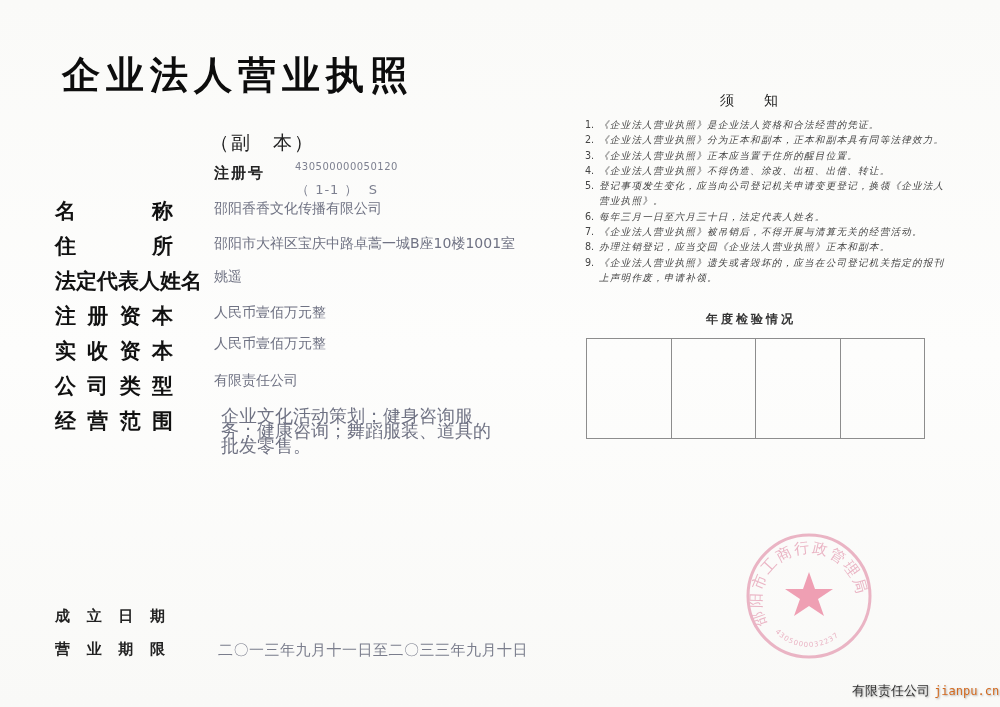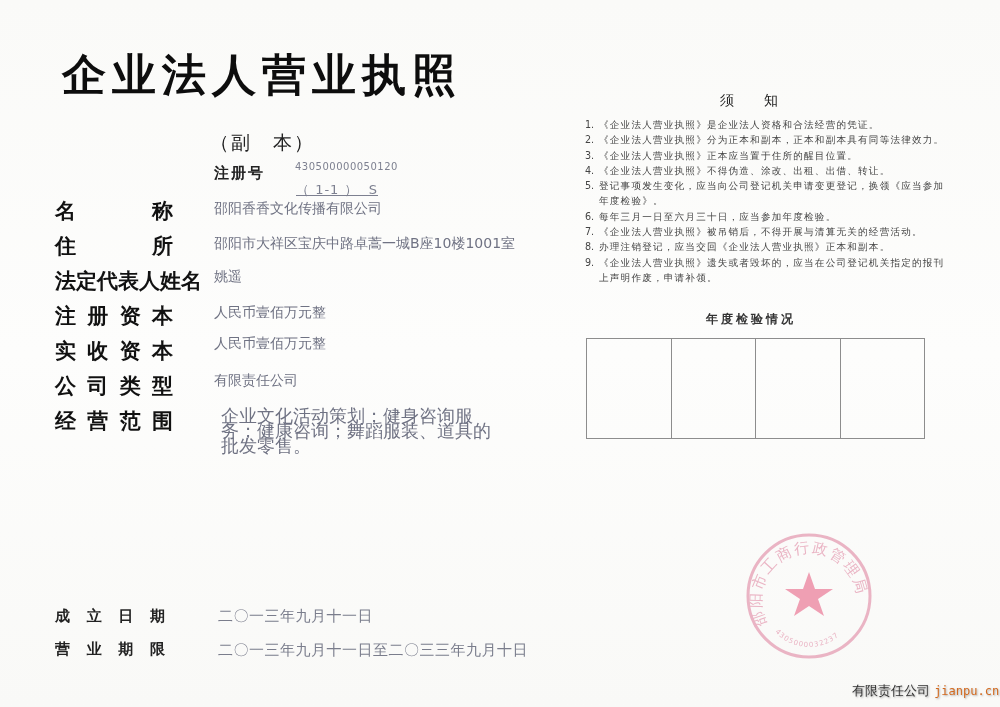--- a/index.html
+++ b/index.html
@@ -5,50 +5,50 @@
     html, body { margin: 0; padding: 0; }
     body {
       width: 1000px; height: 707px; position: relative; overflow: hidden;
       background: #fbfbfa;
       font-family: "DejaVu Sans", "Liberation Sans", sans-serif;
       color: #111;
     }
     .page { position: absolute; inset: 0; background: linear-gradient(180deg,#fafaf8 0%,#fdfdfc 50%,#f9f9f7 100%); }
     .title {
       position: absolute; left: 62px; top: 45px;
-      font-size: 44px; font-weight: bold; letter-spacing: 6px; color: #0d0d0d;
+      font-size: 38px; font-weight: bold; letter-spacing: 6px; color: #0d0d0d;
       line-height: 60px; white-space: nowrap;
     }
     .copy-label {
       position: absolute; left: 210px; top: 130px; font-size: 19px; color: #222;
       letter-spacing: 2px; white-space: nowrap;
     }
     .reg-label { position: absolute; left: 214px; top: 164px; font-size: 15px; font-weight: bold; color: #222; letter-spacing: 2px; }
     .reg-num { position: absolute; left: 295px; top: 161px; font-size: 10px; color: #7d8090; letter-spacing: 0.5px; }
-    .reg-sub { position: absolute; left: 296px; top: 181px; font-size: 13px; color: #7d8090; letter-spacing: 1px; white-space: pre; text-decoration: underline; }
+    .reg-sub { position: absolute; left: 296px; top: 181px; font-size: 13px; color: #7d8090; letter-spacing: 1px; white-space: pre; }
 
     .field-label {
       position: absolute; left: 55px; width: 118px; font-size: 21px; font-weight: bold; color: #111;
       display: flex; justify-content: space-between; white-space: nowrap;
     }
     .field-label span { display: inline-block; }
     .field-value { position: absolute; left: 214px; font-size: 14px; color: #6f7283; white-space: nowrap; }
     .scope-value { position: absolute; left: 221px; top: 408px; width: 280px; font-size: 18px; line-height: 15px; color: #6f7283; }
 
     .bottom-label {
       position: absolute; left: 55px; width: 110px; font-size: 15px; font-weight: bold; color: #222;
       display: flex; justify-content: space-between;
     }
     .bottom-value { position: absolute; left: 218px; font-size: 15px; color: #7a7d8c; letter-spacing: 0.5px; white-space: nowrap; }
 
     .notice-title { position: absolute; left: 720px; top: 92px; font-size: 14px; color: #222; letter-spacing: 30px; white-space: nowrap; }
     .notice-list { position: absolute; left: 585px; top: 117px; width: 360px; font-size: 9.6px; line-height: 15.3px; color: #444; list-style: none; margin: 0; padding: 0; }
     .notice-list li { display: flex; }
     .notice-list .num { width: 14px; flex: none; }
-    .notice-list .txt { flex: 1; letter-spacing: 1.2px; }
+    .notice-list .txt { flex: 1; letter-spacing: 1.2px; font-style: italic; }
 
     .annual-title { position: absolute; left: 706px; top: 311px; font-size: 12px; font-weight: bold; color: #333; letter-spacing: 3px; white-space: nowrap; }
     .annual-table { position: absolute; left: 586px; top: 338px; width: 339px; height: 101px; border: 1px solid #8d8d8d; display: flex; box-sizing: border-box; }
     .annual-cell { flex: 1; border-right: 1px solid #8d8d8d; }
     .annual-cell:last-child { border-right: none; }
 
     .stamp { position: absolute; left: 745px; top: 532px; width: 128px; height: 128px; }
     .issue-date { position: absolute; left: 714px; top: 610px; font-size: 15px; color: #222; white-space: nowrap; }
     .issue-date .zero { color: #777; }
 
@@ -115,21 +115,20 @@
     <span>围</span>
   </div>
   <div class="scope-value">企业文化活动策划；健身咨询服务；健康咨询；舞蹈服装、道具的批发零售。</div>
 
   <div class="bottom-label" style="top:607px;">
     <span>成</span>
     <span>立</span>
     <span>日</span>
     <span>期</span>
   </div>
-  <div class="bottom-value" style="top:607px;">二〇一三年九月十一日</div>
 
   <div class="bottom-label" style="top:640px;">
     <span>营</span>
     <span>业</span>
     <span>期</span>
     <span>限</span>
   </div>
   <div class="bottom-value" style="top:641px;">二〇一三年九月十一日至二〇三三年九月十日</div>
 
   <div class="notice-title">须知</div>
@@ -145,25 +144,25 @@
     <li>
         <span class="num">3.</span>
         <span class="txt">《企业法人营业执照》正本应当置于住所的醒目位置。</span>
       </li>
     <li>
         <span class="num">4.</span>
         <span class="txt">《企业法人营业执照》不得伪造、涂改、出租、出借、转让。</span>
       </li>
     <li>
         <span class="num">5.</span>
-        <span class="txt">登记事项发生变化，应当向公司登记机关申请变更登记，换领《应当参加年度检验》。</span>
+        <span class="txt">登记事项发生变化，应当向公司登记机关申请变更登记，换领《企业法人营业执照》。</span>
       </li>
     <li>
         <span class="num">6.</span>
-        <span class="txt">每年三月一日至六月三十日，应当参加年度检验。</span>
+        <span class="txt">每年三月一日至六月三十日，法定代表人姓名。</span>
       </li>
     <li>
         <span class="num">7.</span>
         <span class="txt">《企业法人营业执照》被吊销后，不得开展与清算无关的经营活动。</span>
       </li>
     <li>
         <span class="num">8.</span>
         <span class="txt">办理注销登记，应当交回《企业法人营业执照》正本和副本。</span>
       </li>
     <li>

